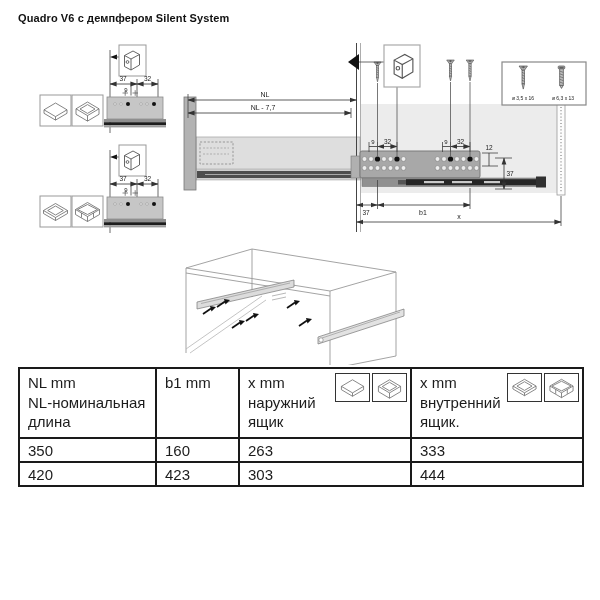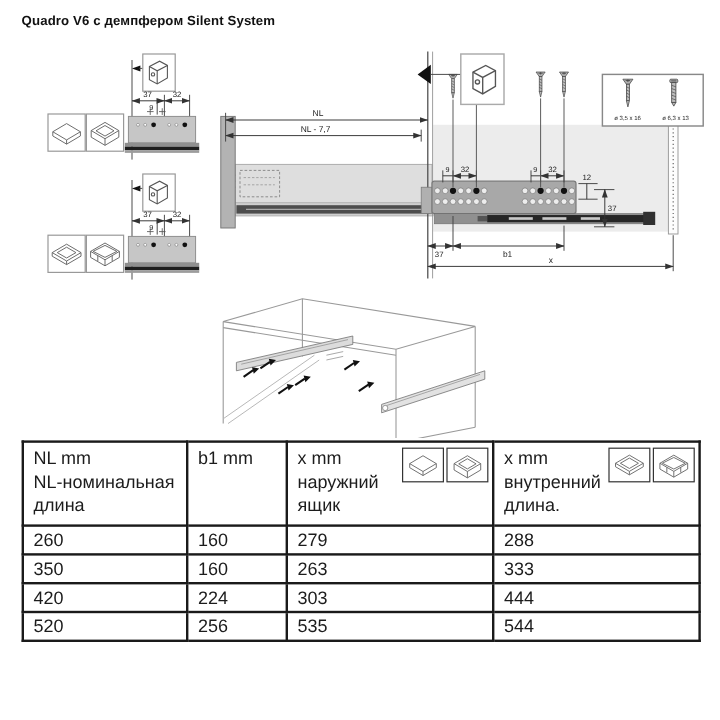--- a/index.html
+++ b/index.html
@@ -341,55 +341,43 @@
           <span class="ibox">
             <svg width="33" height="27" viewBox="0 0 30 28">
                 <use href="#sym-drawer-b"></use>
               </svg>
           </span>
         </span>
       </th>
       <th>
         <div>x mm</div>
         <div>внутренний</div>
-        <div>длина.</div>
+        <div>ящик.</div>
         <span class="hicons">
           <span class="ibox">
             <svg width="33" height="27" viewBox="0 0 30 28">
                 <use href="#sym-drawer-c"></use>
               </svg>
           </span>
           <span class="ibox">
             <svg width="33" height="27" viewBox="0 0 30 28">
                 <use href="#sym-drawer-d"></use>
               </svg>
           </span>
         </span>
       </th>
     </tr>
   </thead>
   <tbody>
     <tr>
-      <td>260</td>
-      <td>160</td>
-      <td>279</td>
-      <td>288</td>
-    </tr>
-    <tr>
       <td>350</td>
       <td>160</td>
       <td>263</td>
       <td>333</td>
     </tr>
     <tr>
       <td>420</td>
-      <td>224</td>
+      <td>423</td>
       <td>303</td>
       <td>444</td>
     </tr>
-    <tr>
-      <td>520</td>
-      <td>256</td>
-      <td>535</td>
-      <td>544</td>
-    </tr>
   </tbody>
 </table>
 
 </body></html>

